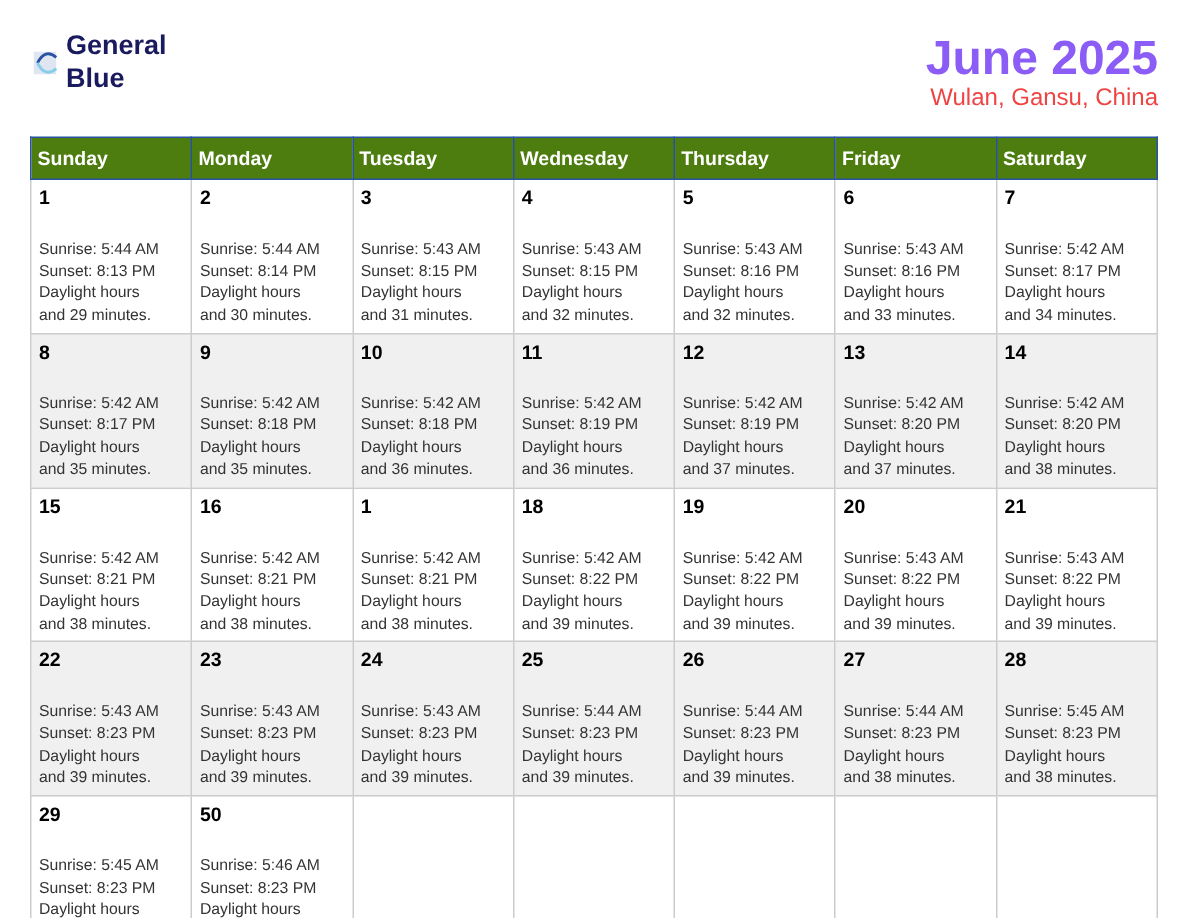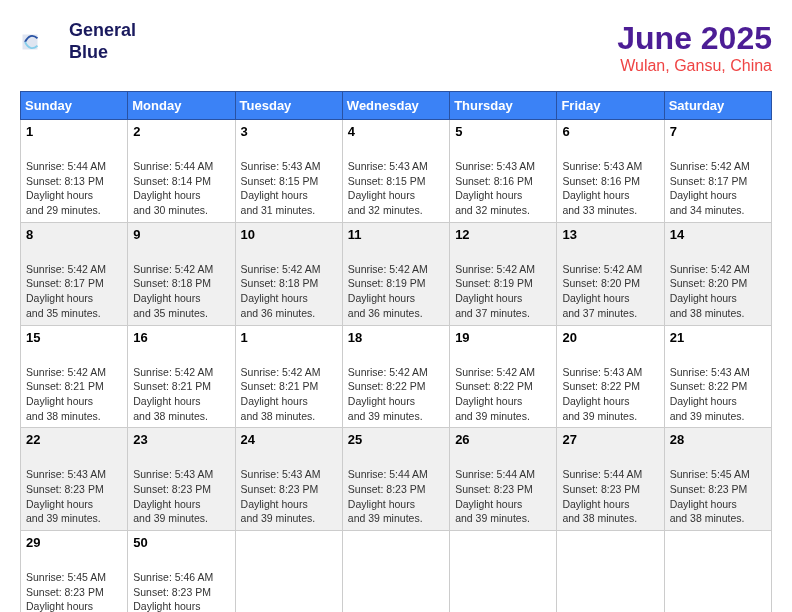--- a/index.html
+++ b/index.html
@@ -12,21 +12,20 @@
     }
     .header {
       display: flex;
       justify-content: space-between;
       align-items: flex-start;
       margin-bottom: 16px;
     }
     .logo {
       display: flex;
       align-items: center;
-      gap: 25px;
     }
     .logo-text {
       display: flex;
       flex-direction: column;
       font-size: 18px;
       font-weight: bold;
       color: #1a1a5e;
       line-height: 1.2;
     }
     .logo-text span:first-child { color: #1a1a5e; }
@@ -35,33 +34,33 @@
       height: 28px;
       margin-right: 4px;
       position: relative;
     }
     .title-block {
       text-align: right;
     }
     .month-title {
       font-size: 32px;
       font-weight: bold;
-      color: #4c1d95;
+      color: #8b5cf6;
     }
     .location {
       font-size: 16px;
       color: #ef4444;
     }
     .calendar {
       width: 100%;
       border-collapse: collapse;
       border: 1px solid #ccc;
     }
     .calendar th {
-      background: #3b82f6;
+      background: #4d7c0f;
       color: white;
       font-size: 13px;
       font-weight: bold;
       padding: 6px 4px;
       text-align: left;
       border: 1px solid #2952a3;
     }
     .calendar td {
       vertical-align: top;
       border: 1px solid #ccc;

